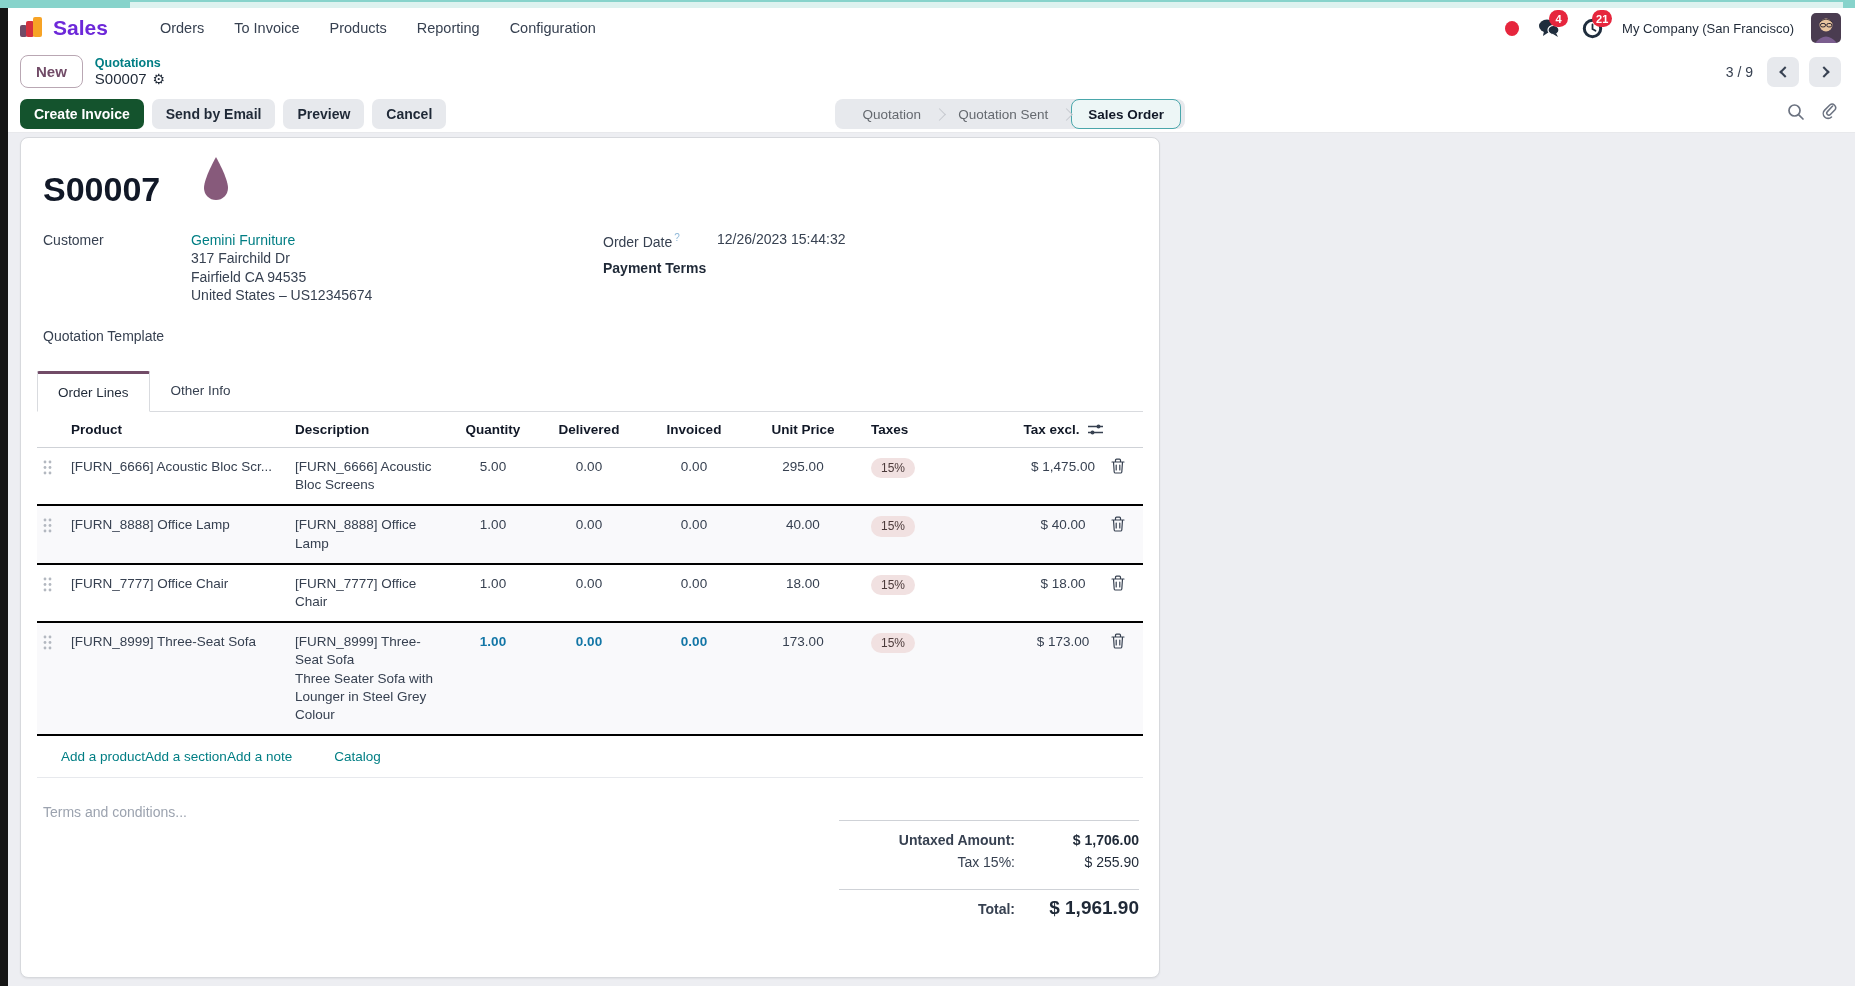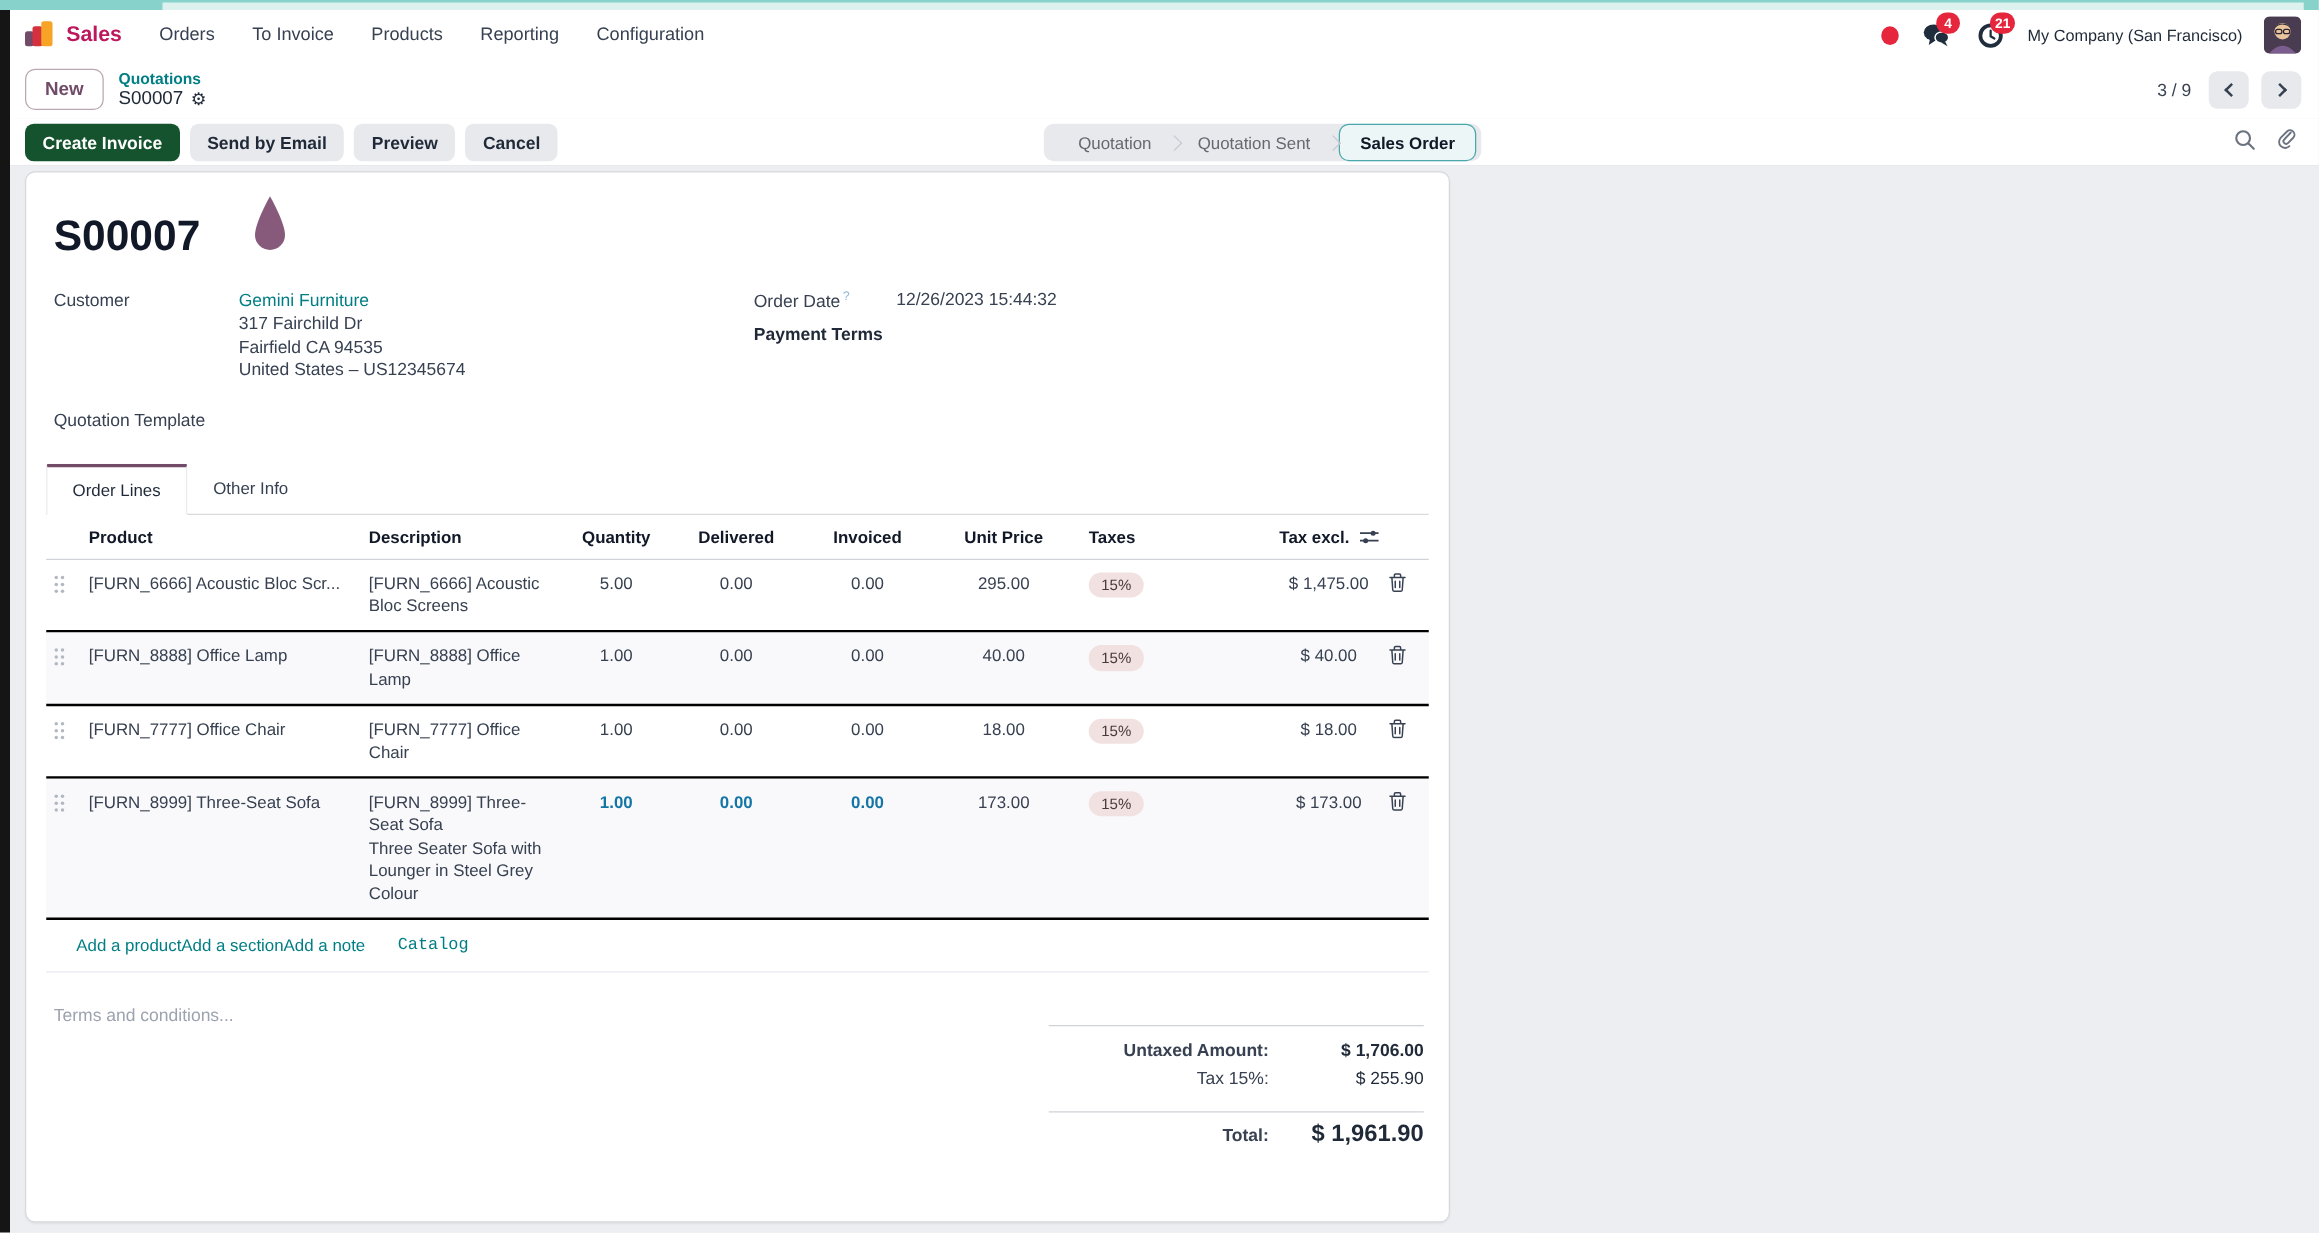--- a/index.html
+++ b/index.html
@@ -14,22 +14,22 @@
   .app { position:absolute; left:8px; top:8px; width:1847px; height:978px; background:#edeef2; }
 
   
   .navbar { height:40px; background:#fff; display:flex; align-items:center; padding:0 14px 0 12px; }
   .brand { display:flex; align-items:center; gap:9px; margin-right:30px; }
   .logo { width:24px; height:22px; position:relative; }
   .logo span { position:absolute; bottom:2px; border-radius:2px; }
   .logo .b1 { left:0;  width:7px; height:12px; background:#714B67; }
   .logo .b2 { left:6px; width:8px; height:16px; background:#d5303e; }
   .logo .b3 { left:13px; width:9px; height:20px; background:#f7a325; }
-  .app-name { font-size:17px; font-weight:700; color:#be185d; }
-  .menu { display:flex; gap:30px; font-size:14.5px; color:#374151; }
+  .app-name { font-size:21px; font-weight:700; color:#6d28d9; }
+  .menu { display:flex; gap:30px; font-size:14.5px; color:#374151;margin-left:22px; }
   .menu .item { cursor:pointer; }
   .nav-right { margin-left:auto; display:flex; align-items:center; gap:17px; }
   .dot-red { width:14px; height:15px; border-radius:50%; background:#e6263d; }
   .systray-icon { position:relative; width:26px; height:24px; display:flex; align-items:center; justify-content:center; }
   .badge { position:absolute; top:-6px; left:13px; min-width:19px; height:17px; padding:0 4px; background:#e6263d; color:#fff;
            border-radius:9px; font-size:11px; font-weight:700; display:flex; align-items:center; justify-content:center; }
   .company { font-size:13px; color:#1f2937; }
   .avatar { width:30px; height:30px; border-radius:5px; overflow:hidden; }
 
   
@@ -103,21 +103,21 @@
   .trow.alt { background:#f9f9fb; }
   .edited { color:#1376A6; font-weight:600; }
   .tax-badge { display:inline-block; background:#f1e1e1; color:#4b3a3a; font-size:12px; border-radius:10px; padding:2px 10px; }
   .handle { padding:12px 0 0 6px; cursor:grab; }
   .trash-cell { padding:10px 4px 0 2px; }
   .hdr-icon { margin-left:8px; vertical-align:-2px; cursor:pointer; }
 
   .add-links { display:flex; align-items:center; padding:13px 4px 13px 24px; border-bottom:1px solid #e7e9ed;
                font-size:13.5px; }
   .add-links a { color:#017E84; text-decoration:none; cursor:pointer; }
-  .catalog-link { margin-left:26px;font-family:Liberation Mono, monospace; }
+  .catalog-link { margin-left:42px; }
 
   
   .card-footer { display:flex; padding:26px 4px 0 6px;flex-direction:column; }
   .terms { color:#9ca3af; font-size:14px; }
   .totals { margin-left:auto; width:300px; border-top:1px solid #cfd2d7; padding-top:8px; }
   .tot-row { display:flex; justify-content:flex-end; gap:14px; padding:3px 0; font-size:14px; align-items:baseline; }
   .tot-label { color:#374151; }
   .tot-val { min-width:110px; text-align:right; color:#1f2937; }
   .tot-row.bold .tot-val, .tot-row.bold .tot-label { font-weight:700; }
   .tot-row.grand { border-top:1px solid #cfd2d7; margin-top:16px; padding-top:7px; }

